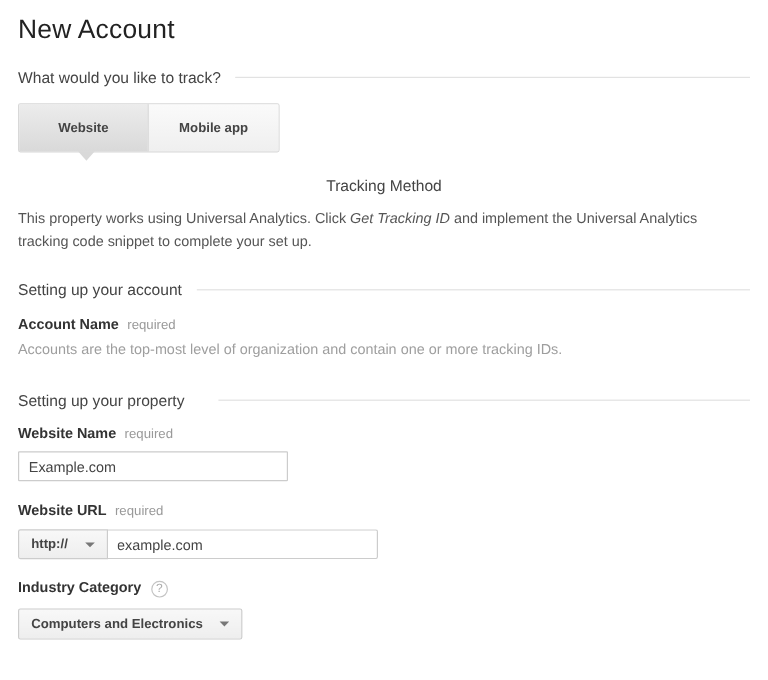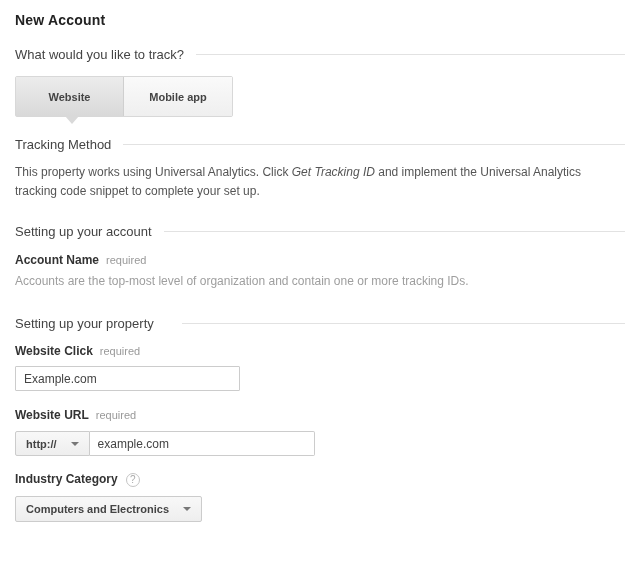--- a/index.html
+++ b/index.html
@@ -1,26 +1,26 @@
 <!DOCTYPE html>
 <html><head>
 <meta charset="utf-8">
 <style>
   * { box-sizing: border-box; margin: 0; padding: 0; }
   html, body { background: #fff; }
   body { font-family: "Liberation Sans", sans-serif; }
   .container { width: 640px; height: 567px; padding: 12px 15px 0 15px; background: #fff; overflow: hidden; }
 
-  .page-title { font-size: 14px; font-weight: bold; color: #222; letter-spacing: 0.2px; }
+  .page-title { font-size: 22px; font-weight: normal; color: #222; letter-spacing: 0.2px; }
 
   .section-header { display: flex; align-items: center; font-size: 13px; color: #444; }
   .section-header .rule { flex: 1; height: 1px; background: #e2e2e2; margin-left: 12px; }
 
   .hdr-track { margin-top: 19px; }
-  .hdr-method { margin-top: 20px; }
+  .hdr-method { margin-top: 20px; flex-direction: column; }
   .hdr-account { margin-top: 23px; }
   .hdr-property { margin-top: 28px; gap: 16px; }
 
   
   .tab-group { margin-top: 14px; position: relative; display: inline-flex; border: 1px solid #d8d8d8; border-radius: 2px; background: #fff; }
   .tab { width: 108px; height: 39px; display: flex; align-items: center; justify-content: center;
          font-size: 11px; font-weight: bold; color: #444; cursor: pointer;
          background: linear-gradient(#fafafa, #efefef); }
   .tab.selected { background: linear-gradient(#ececec, #d9d9d9); border-right: 1px solid #cfcfcf; }
   .tab-caret { position: absolute; bottom: -8px; left: 49px; width: 0; height: 0;
@@ -98,21 +98,21 @@
     <span class="required-note">required</span>
   </div>
   <div class="helper-text">Accounts are the top-most level of organization and contain one or more tracking IDs.</div>
 
   <div class="section-header hdr-property">
     <span>Setting up your property</span>
     <div class="rule"></div>
   </div>
 
   <div class="field-label-row lbl-website-name">
-    <span class="field-label">Website Click</span>
+    <span class="field-label">Website Name</span>
     <span class="required-note">required</span>
   </div>
   <input class="text-input input-website" type="text" value="Example.com" style="">
 
   <div class="field-label-row lbl-website-url">
     <span class="field-label">Website URL</span>
     <span class="required-note">required</span>
   </div>
   <div class="url-row">
     <div class="dropdown-btn protocol-btn">

